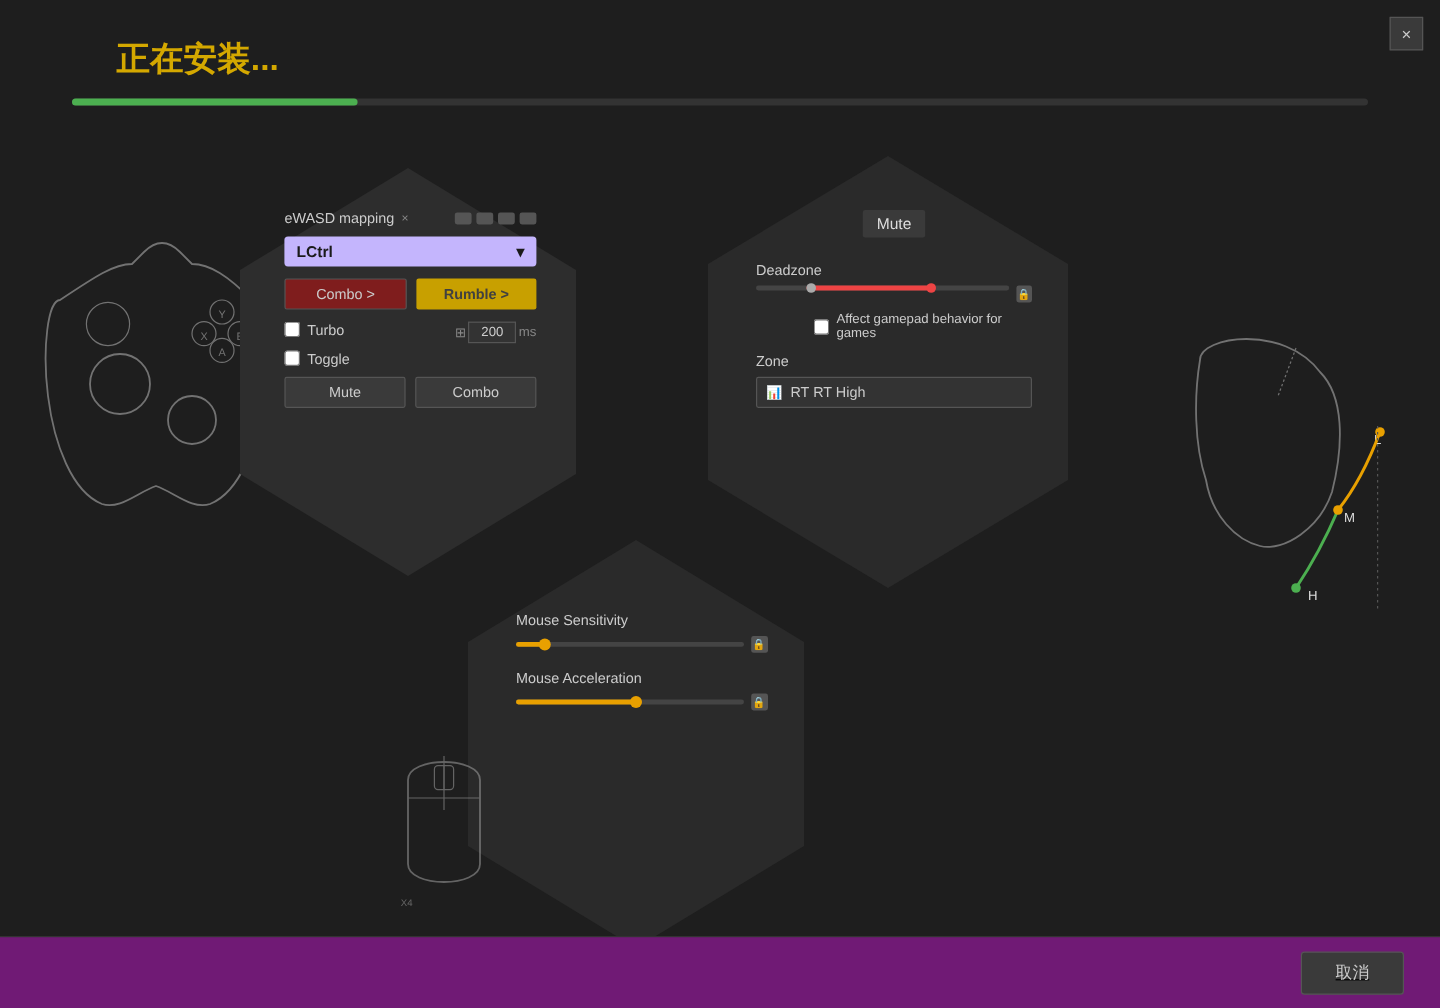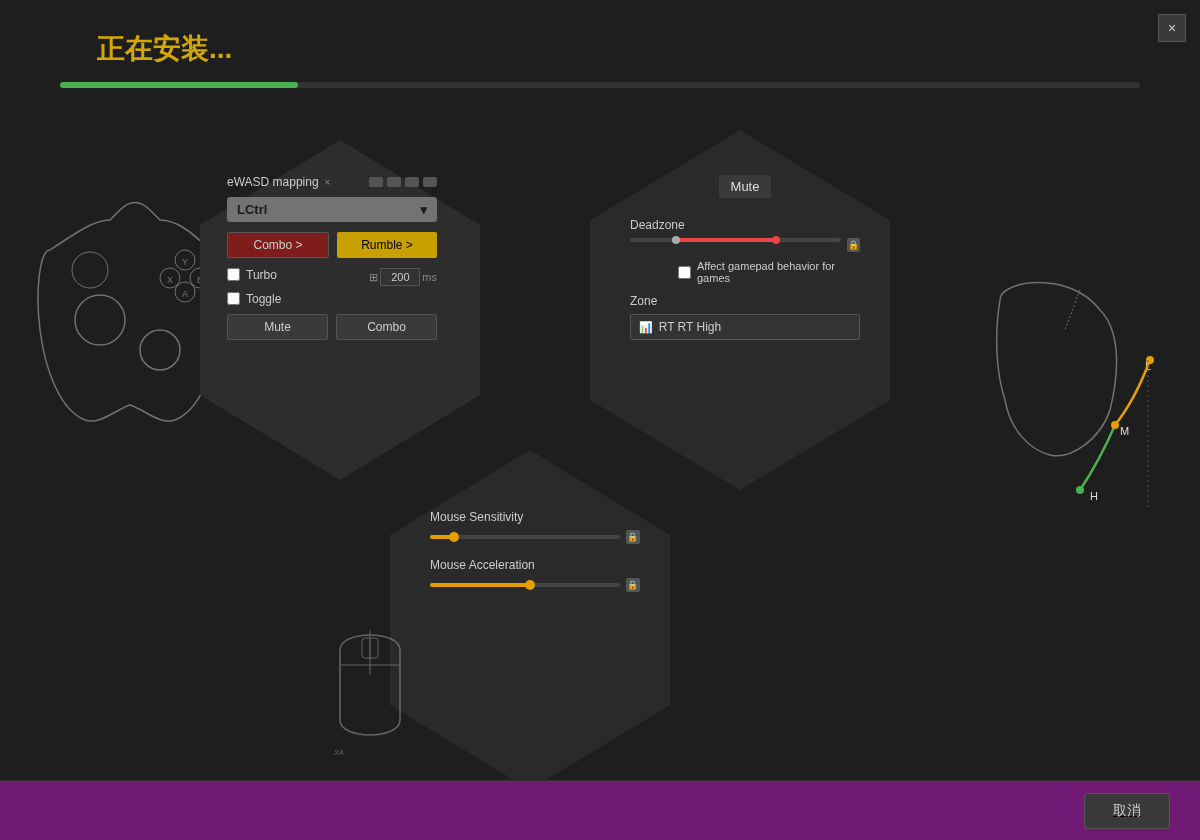--- a/index.html
+++ b/index.html
@@ -59,21 +59,21 @@
       left: 200px;
       top: 140px;
       width: 280px;
       height: 340px;
       background: #2d2d2d;
       clip-path: polygon(50% 0%, 100% 25%, 100% 75%, 50% 100%, 0% 75%, 0% 25%);
     }
 
     .wasd-content {
       position: absolute;
-      left: 227px;
+      left: 237px;
       top: 175px;
       width: 210px;
       z-index: 10;
     }
 
     .wasd-header {
       display: flex;
       align-items: center;
       gap: 6px;
       margin-bottom: 8px;
@@ -93,21 +93,21 @@
       margin-left: auto;
     }
     .wasd-icon {
       width: 14px;
       height: 10px;
       background: #555;
       border-radius: 2px;
     }
 
     .key-dropdown {
-      background: #737373;
+      background: #c4b5fd;
       border: none;
       color: #1a1a1a;
       font-size: 13px;
       font-weight: 600;
       padding: 5px 10px;
       border-radius: 3px;
       width: 100%;
       display: flex;
       align-items: center;
       justify-content: space-between;
@@ -128,27 +128,27 @@
       font-size: 12px;
       padding: 5px 8px;
       cursor: pointer;
       border-radius: 2px;
       text-align: center;
     }
     .rumble-btn {
       flex: 1;
       background: #c8a000;
       border: none;
-      color: #000000;
+      color: #404040;
       font-size: 12px;
       padding: 5px 8px;
       cursor: pointer;
       border-radius: 2px;
       text-align: center;
-      font-weight: 400;
+      font-weight: 700;
     }
 
     .checkbox-row {
       display: flex;
       align-items: flex-start;
       gap: 6px;
       margin-bottom: 6px;
     }
     .checkbox-row input[type="checkbox"] {
       accent-color: #c8a000;

